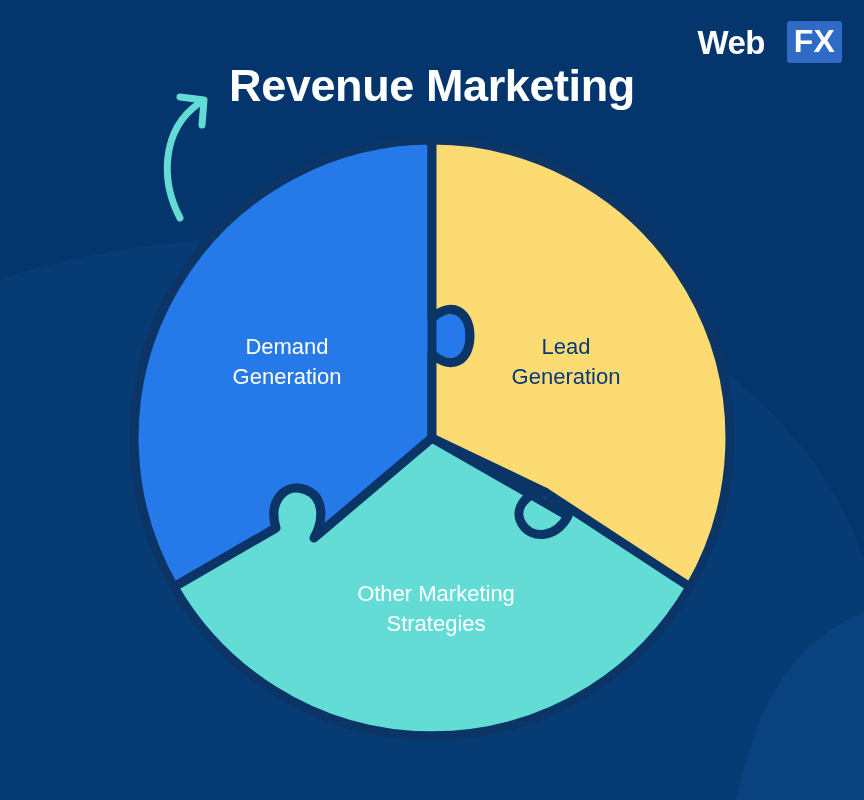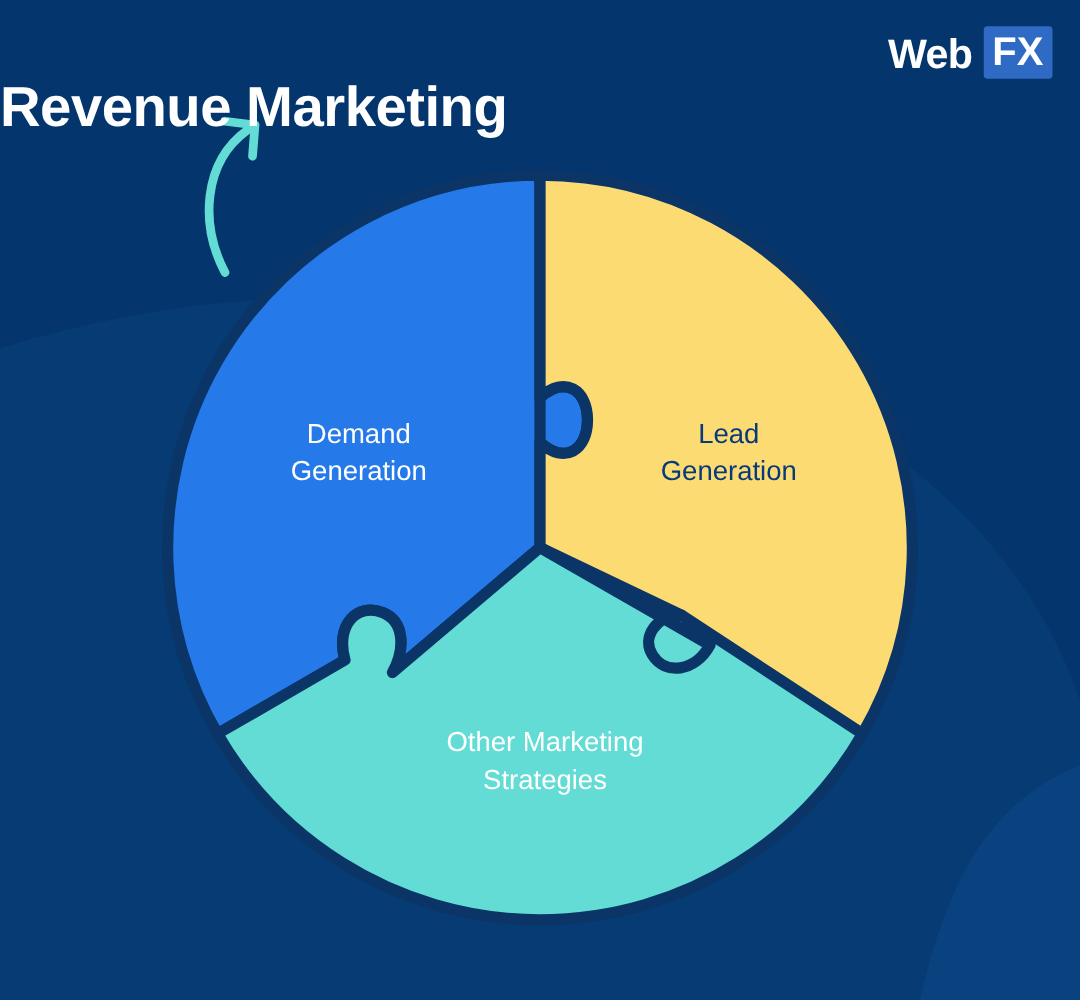--- a/index.html
+++ b/index.html
@@ -42,31 +42,31 @@
     font-family: "Liberation Sans", sans-serif;
   }
   #logo .logo-fx {
     background: #2f6bc4;
     color: #ffffff;
     font-size: 32px;
     font-weight: bold;
     letter-spacing: 0.2px;
     line-height: 1;
     padding: 4px 7px 6px 7px;
-    margin-left: 9px;
+    margin-left: 22px;
     border-radius: 3px;
     font-family: "Liberation Sans", sans-serif;
   }
   
   #title {
     position: absolute;
     left: 0;
     top: 60px;
     width: 864px;
-    text-align: left;
+    text-align: center;
     color: #ffffff;
     font-size: 45px;
     font-weight: bold;
     letter-spacing: -0.4px;
     z-index: 6;
     font-family: "Liberation Sans", sans-serif;
   }
   
   .seg-label {
     position: absolute;
@@ -78,21 +78,21 @@
     white-space: pre-line;
     font-family: "Liberation Sans", sans-serif;
   }
   #label-demand {
     left: 177px;
     top: 332px;
     width: 220px;
     color: #ffffff;
   }
   #label-lead {
-    left: 473px;
+    left: 456px;
     top: 332px;
     width: 220px;
     color: #063a7a;
   }
   #label-other {
     left: 316px;
     top: 579px;
     width: 240px;
     color: #ffffff;
   }

